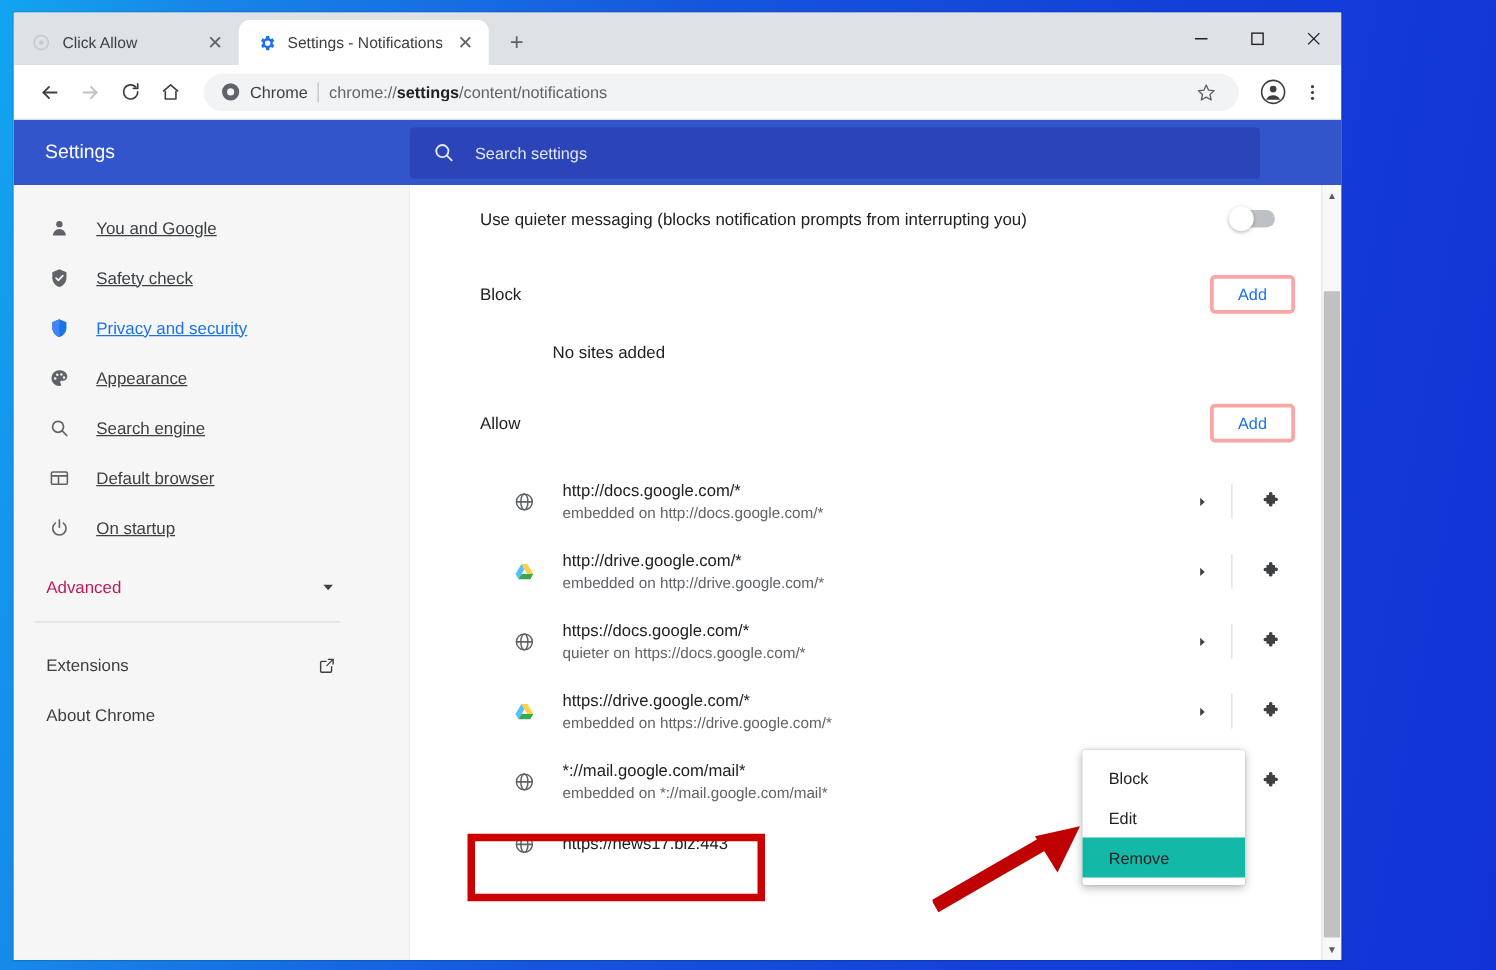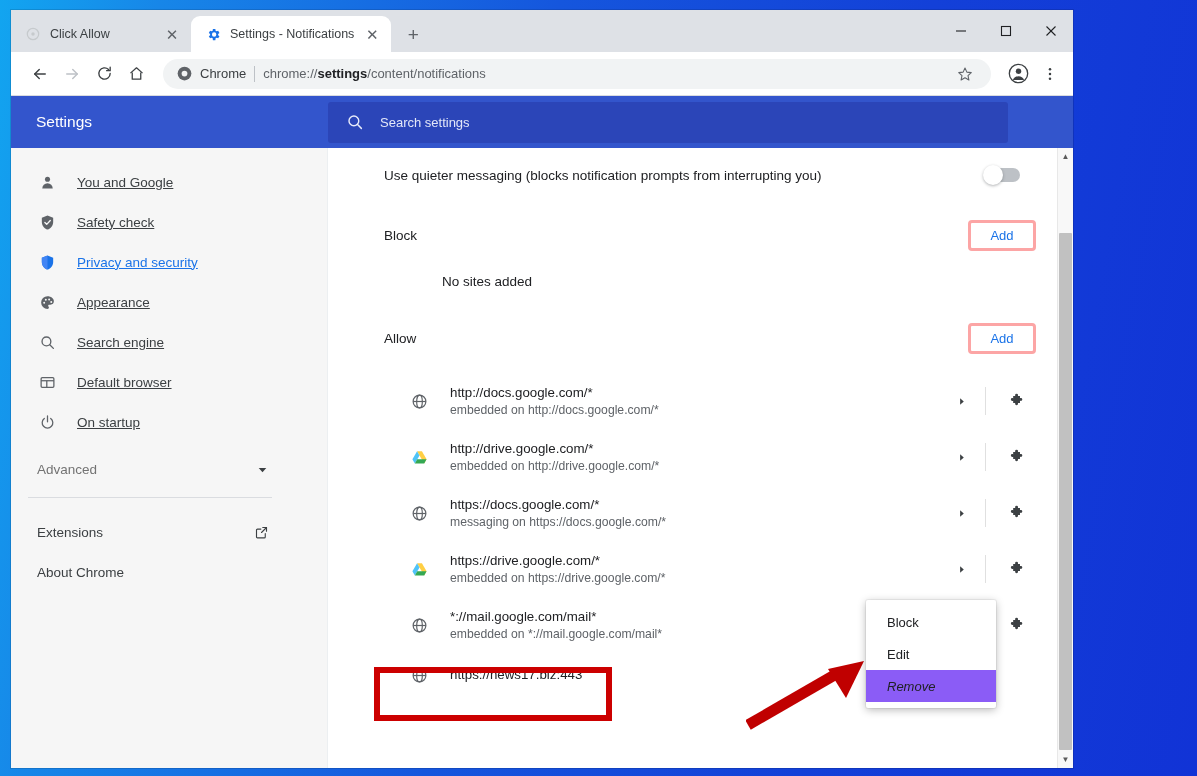--- a/index.html
+++ b/index.html
@@ -151,21 +151,21 @@
     color: #3c4043;
     text-decoration: underline;
   }
   .nav-item .nav-icon { width: 20px; height: 20px; flex: 0 0 20px; display:flex; align-items:center; justify-content:center; color: #5f6368; }
   .nav-item.selected { color: #1a73e8; }
   .nav-item.selected .nav-icon { color: #1a73e8; }
   #advanced-row {
     height: 42px;
     display: flex; align-items: center;
     padding-left: 26px; padding-right: 58px;
-    font-size: 13.5px; color: #737373;
+    font-size: 13.5px; color: #be185d;
     margin-top: 6px;
   }
   #advanced-row .spacer { flex: 1 1 auto; }
   .side-divider { height: 1px; background: #dadce0; margin: 7px 55px 0 17px; }
   .nav-plain {
     height: 40px;
     display: flex; align-items: center;
     padding-left: 26px; padding-right: 58px;
     font-size: 13.5px; color: #3c4043;
   }
@@ -280,21 +280,21 @@
     padding: 6px 0;
     z-index: 50;
   }
   .ctx-item {
     height: 32px;
     display: flex; align-items: center;
     padding-left: 21px;
     font-size: 13px;
     color: #202124;
   }
-  .ctx-item.hover { background: #8b5cf6; font-style: italic; }
+  .ctx-item.hover { background: #14b8a6; }
 
   
   #arrow-annotation {
     position: absolute;
     left: 735px; top: 645px;
     width: 130px; height: 80px;
     z-index: 45;
     pointer-events: none;
   }
 
@@ -630,21 +630,21 @@
           <div class="site-row">
             <span class="site-fav">
               <svg width="17" height="17" viewBox="0 0 24 24" fill="none" stroke="#5f6368" stroke-width="1.7">
                 <circle cx="12" cy="12" r="9"></circle>
                   <ellipse cx="12" cy="12" rx="4" ry="9"></ellipse>
                   <line x1="3" y1="12" x2="21" y2="12"></line>
               </svg>
             </span>
             <span class="site-text">
               <div class="site-url">https://docs.google.com/*</div>
-              <div class="site-sub">messaging on https://docs.google.com/*</div>
+              <div class="site-sub">quieter on https://docs.google.com/*</div>
             </span>
             <span class="row-arrow">
               <svg width="11" height="11" viewBox="0 0 24 24" fill="#3c4043">
                   <polygon points="9,5 17,12 9,19"></polygon>
                 </svg>
             </span>
             <span class="row-sep"></span>
             <span class="row-ext">
               <svg width="17" height="17" viewBox="0 0 24 24" fill="#3c4043">
                 <path d="M10 3a2.1 2.1 0 014.2 0c0 .5-.2.9-.4 1.2h3.1v3.3c.3-.3.7-.5 1.2-.5a2.1 2.1 0 010 4.2c-.5 0-.9-.2-1.2-.5V14h-3.1c.2.3.4.7.4 1.2a2.1 2.1 0 01-4.2 0c0-.5.2-.9.4-1.2H7.3v-3c-.3.3-.7.4-1.2.4a2.1 2.1 0 010-4.2c.5 0 .9.2 1.2.5V4.2h3.1A2 2 0 0110 3z"></path>

